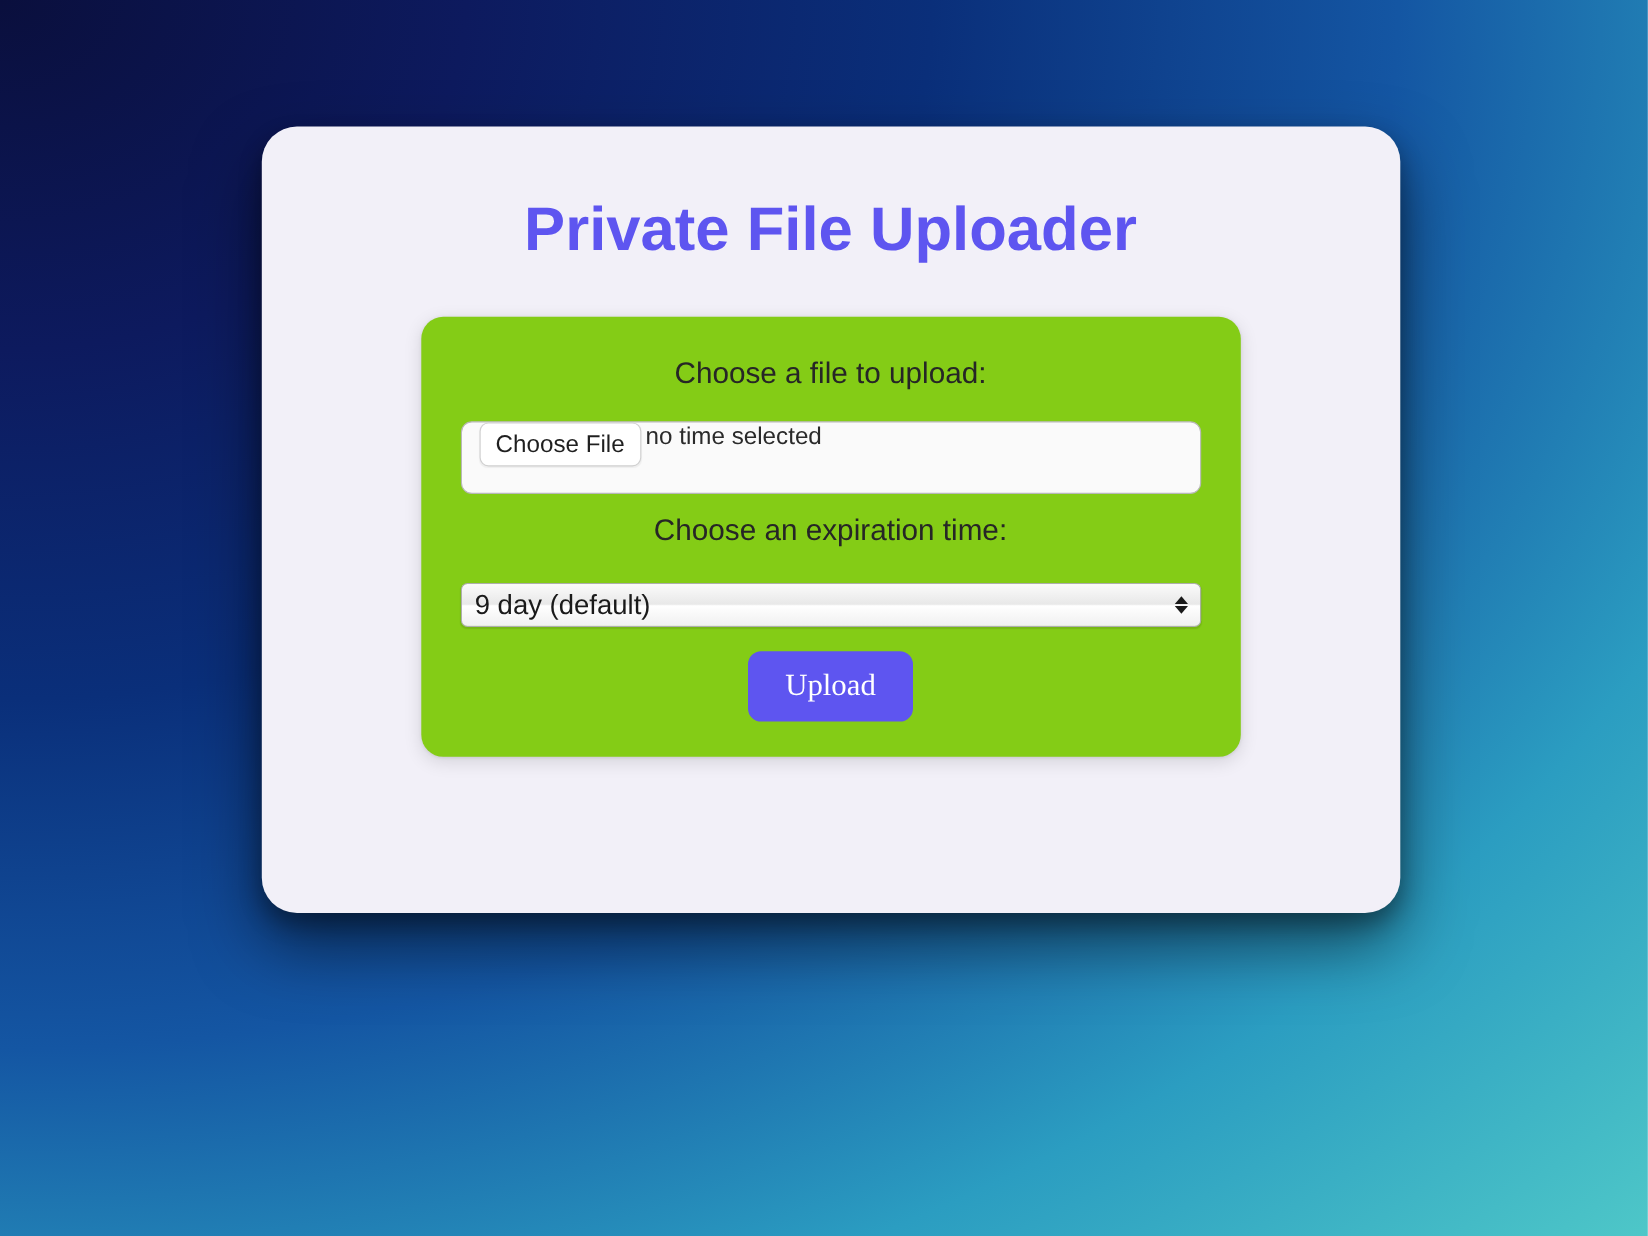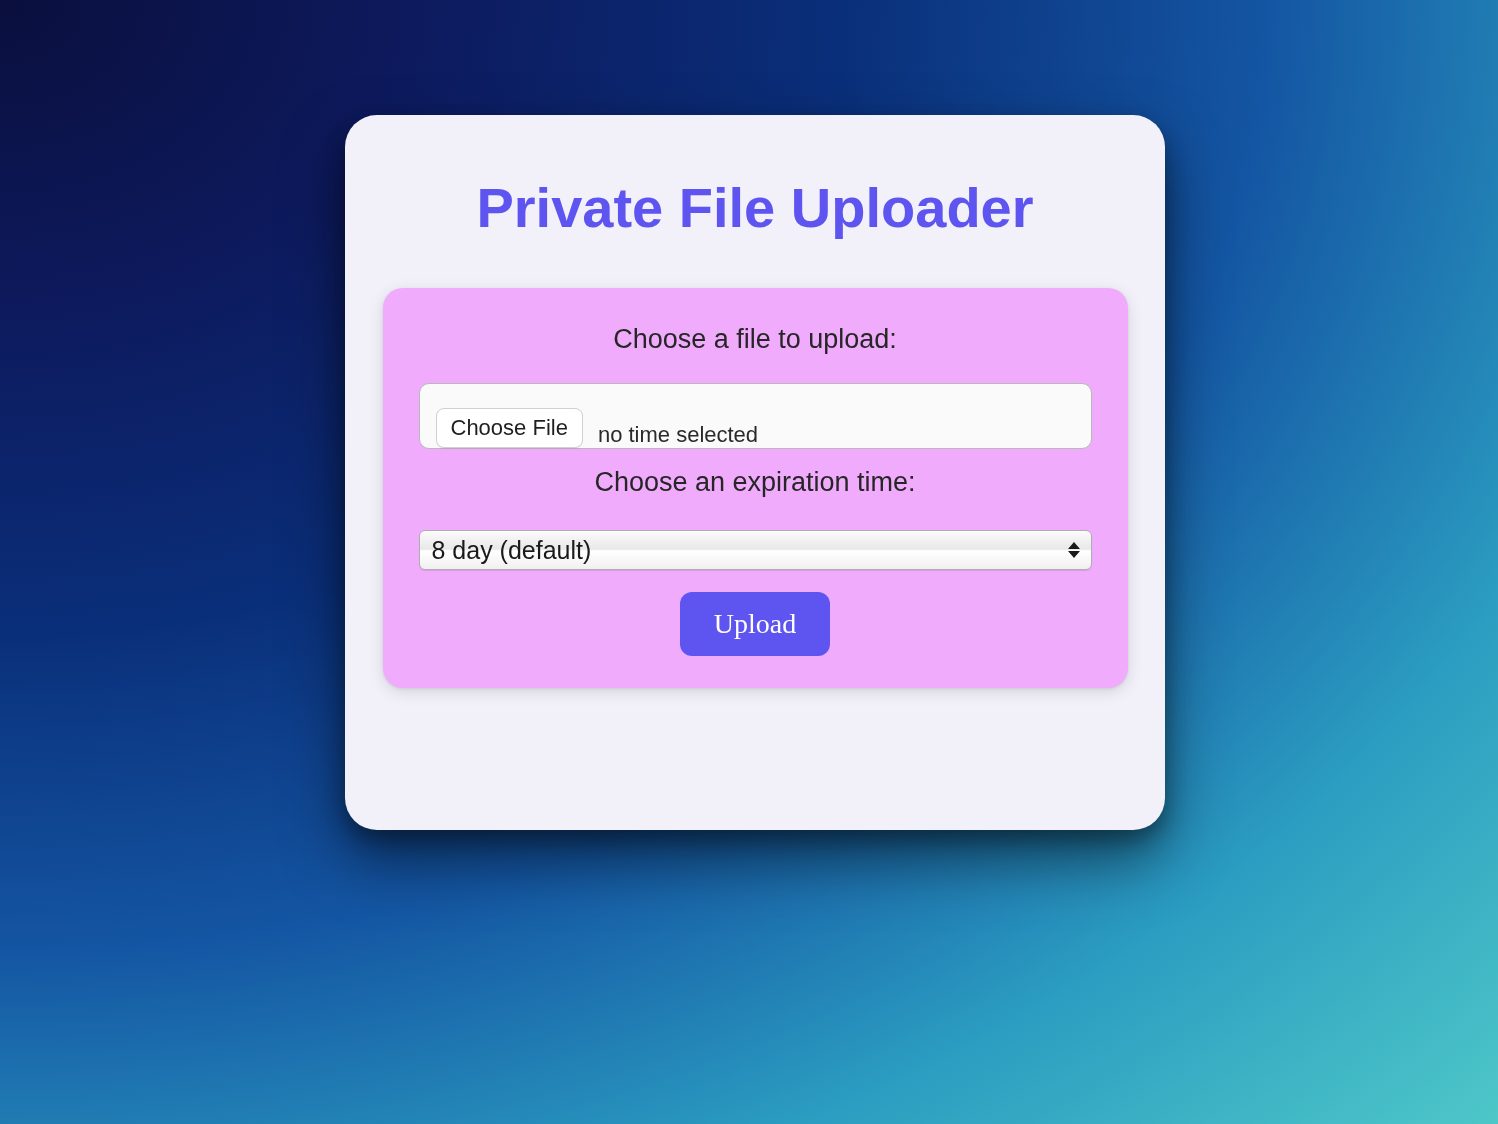--- a/index.html
+++ b/index.html
@@ -14,41 +14,41 @@
       background: radial-gradient(ellipse at top left, #0a0f3d 0%, #0d1a5e 20%, #0a2f7a 40%, #1456a3 60%, #2b9dc1 80%, #4ec7c8 100%);
       font-family: -apple-system, BlinkMacSystemFont, "Segoe UI", Helvetica, Arial, sans-serif;
       display: flex;
       align-items: flex-start;
       justify-content: center;
       padding-top: 115px;
       overflow: hidden;
     }
     
     .panel {
-      width: 820px;
+      width: 1035px;
       height: 715px;
       background: #f2f0f8;
       border-radius: 32px;
       box-shadow: 0 30px 60px rgba(0,0,0,0.5), 0 10px 20px rgba(0,0,0,0.3);
       padding: 60px 0 0 0;
       text-align: center;
       margin-left: 12px;
     }
     
     .title {
       font-size: 56px;
       font-weight: 700;
       color: #5e55f0;
       margin-bottom: 48px;
     }
     
     .card {
       width: 745px;
       margin: 0 auto;
-      background: #f0abfc;
+      background: #84cc16;
       border-radius: 20px;
       box-shadow: 0 4px 16px rgba(0,0,0,0.12), 0 1px 3px rgba(0,0,0,0.08);
       padding: 36px 36px 32px 36px;
     }
     
     .label {
       font-size: 27px;
       color: #262626;
       margin-bottom: 28px;
     }
@@ -59,23 +59,23 @@
       text-align: center;
     }
     
     .file-field {
       width: 100%;
       height: 66px;
       background: #fafafa;
       border: 1px solid #b8b8b8;
       border-radius: 10px;
       display: flex;
-      align-items: flex-end;
+      align-items: flex-start;
       padding: 0 16px;
-      gap: 15px;
+      gap: 4px;
       cursor: pointer;
     }
     
     .file-button {
       background: #ffffff;
       border: 1px solid #d0d0d0;
       border-radius: 8px;
       padding: 6px 14px;
       font-size: 22px;
       color: #1f1f1f;
@@ -164,21 +164,21 @@
     
     <div class="file-field">
       <span class="file-button">Choose File</span>
       <span class="file-status">no time selected</span>
     </div>
     
     <div class="label second">Choose an expiration time:</div>
     
     <div class="select-container">
       <div class="select-field">
-        <span class="select-value">8 day (default)</span>
+        <span class="select-value">9 day (default)</span>
       </div>
       <div class="select-arrows">
         <div class="arrow-up"></div>
         <div class="arrow-down"></div>
       </div>
     </div>
     
     <button class="upload-button">Upload</button>
     
   </div>

